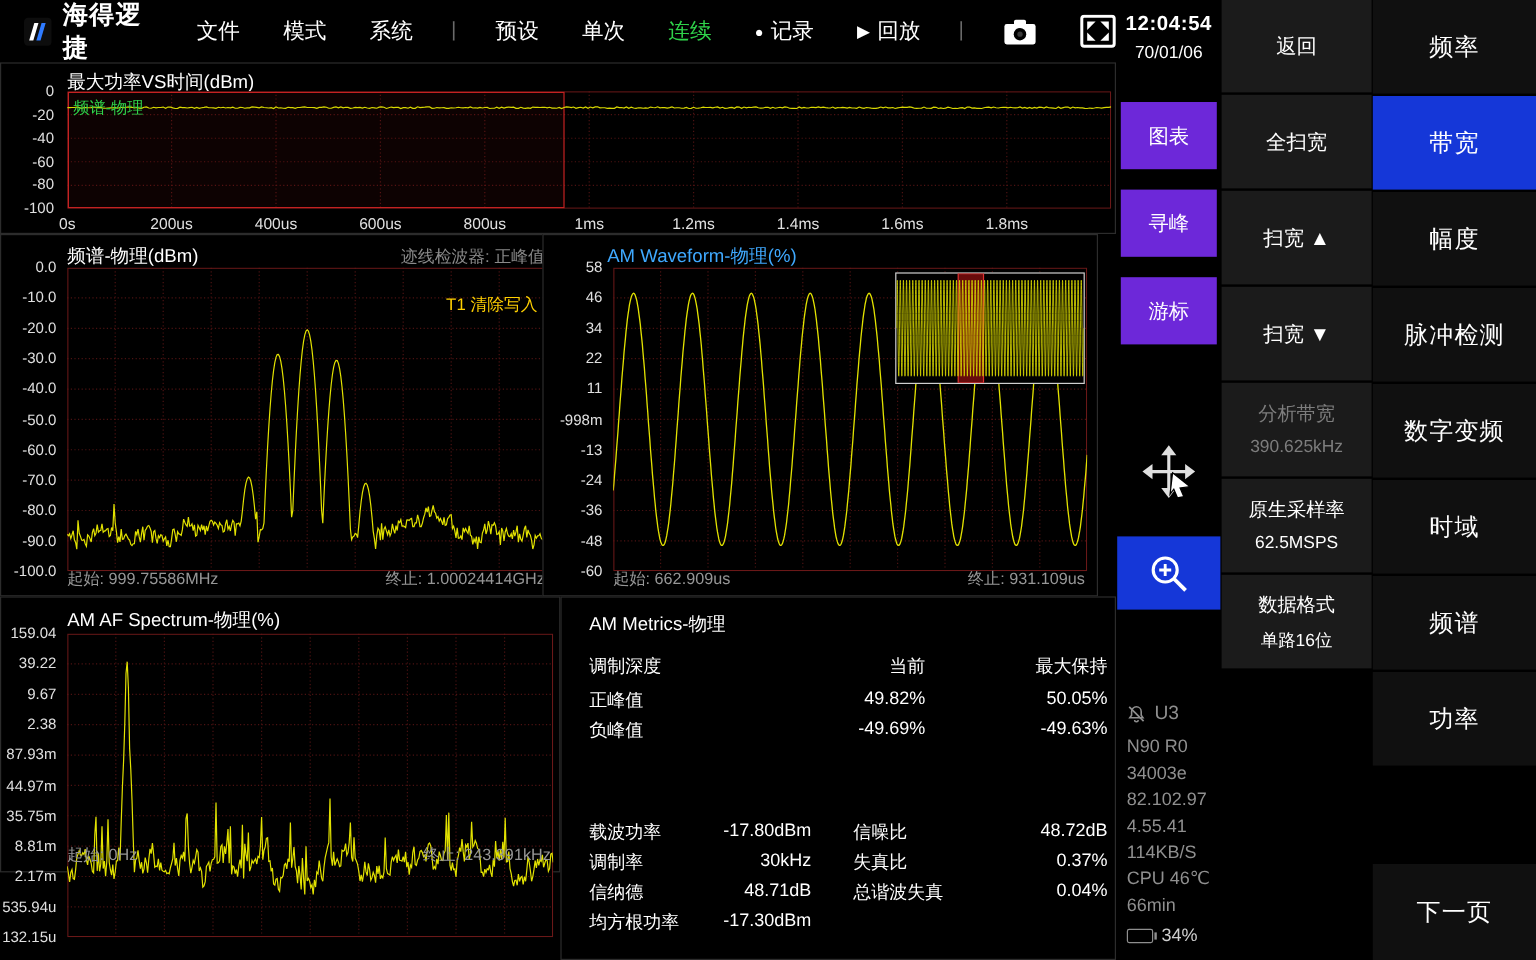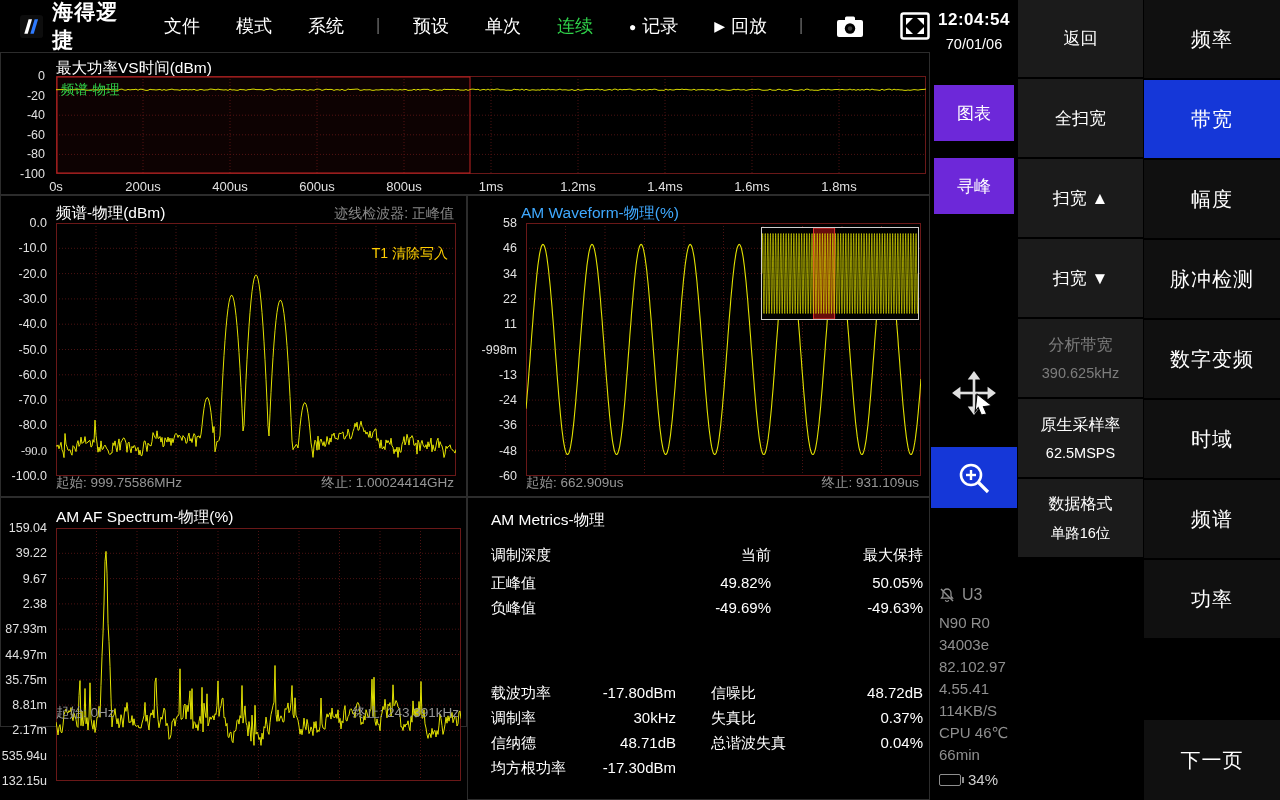--- a/index.html
+++ b/index.html
@@ -111,20 +111,21 @@
   </nav>
 </div>
 
 <div id="col1">
   <div id="clock">
     <div class="time">12:04:54</div>
     <div class="date">70/01/06</div>
   </div>
   <button class="tbtn" style="top:85px">图表</button>
   <button class="tbtn" style="top:158px">寻峰</button>
+  <button class="tbtn" style="top:231px">游标</button>
 
   <button id="pan-btn">
     <svg width="46" height="46" viewBox="0 0 44 44">
       <g stroke="#e0e0e0" stroke-width="2.5">
         <line x1="22" y1="8" x2="22" y2="36"></line>
         <line x1="8" y1="22" x2="36" y2="22"></line>
       </g>
       <g fill="#e0e0e0">
         <polygon points="22,1 16,9 28,9"></polygon>
         <polygon points="22,43 16,35 28,35"></polygon>
@@ -249,21 +250,21 @@
   <div class="ygut" id="yt-spec" style="left:0;top:27px;width:50px;height:253px">
       <div class="ytick" style="top: 0%;">0.0</div>
       <div class="ytick" style="top: 10%;">-10.0</div>
       <div class="ytick" style="top: 20%;">-20.0</div>
       <div class="ytick" style="top: 30%;">-30.0</div>
       <div class="ytick" style="top: 40%;">-40.0</div>
       <div class="ytick" style="top: 50%;">-50.0</div>
       <div class="ytick" style="top: 60%;">-60.0</div>
       <div class="ytick" style="top: 70%;">-70.0</div>
       <div class="ytick" style="top: 80%;">-80.0</div>
-      <div class="ytick" style="top: 90%; font-family: Liberation Serif, serif;">-90.0</div>
+      <div class="ytick" style="top: 90%;">-90.0</div>
       <div class="ytick" style="top: 100%;">-100.0</div>
     </div>
   <div class="plot" style="left:55px;top:27px;width:400px;height:253px">
     <svg id="svg-spec" width="400" height="253">
         <line x1="40.0" y1="0" x2="40.0" y2="253" stroke="#4c1212" stroke-dasharray="1 2"></line>
         <line x1="80.0" y1="0" x2="80.0" y2="253" stroke="#4c1212" stroke-dasharray="1 2"></line>
         <line x1="120.0" y1="0" x2="120.0" y2="253" stroke="#4c1212" stroke-dasharray="1 2"></line>
         <line x1="160.0" y1="0" x2="160.0" y2="253" stroke="#4c1212" stroke-dasharray="1 2"></line>
         <line x1="200.0" y1="0" x2="200.0" y2="253" stroke="#4c1212" stroke-dasharray="1 2"></line>
         <line x1="240.0" y1="0" x2="240.0" y2="253" stroke="#4c1212" stroke-dasharray="1 2"></line>
@@ -281,21 +282,21 @@
         <line x1="0" y1="227.7" x2="400" y2="227.7" stroke="#4c1212" stroke-dasharray="1 2"></line>
         <rect x="0.5" y="0.5" width="399" height="252" fill="none" stroke="#6a1818"></rect>
         <polyline points="0.0,222.2 1.0,223.5 2.0,221.9 3.0,225.8 4.0,222.6 5.0,219.3 6.0,226.8 7.0,229.0 8.0,234.6 9.0,210.5 10.0,221.2 11.0,223.8 12.0,227.0 13.0,227.3 14.0,226.6 15.0,230.1 16.0,232.2 17.0,222.7 18.0,223.7 19.0,225.9 20.0,228.6 21.0,220.7 22.0,217.6 23.0,223.4 24.0,221.5 25.0,214.2 26.0,220.5 27.0,219.3 28.0,219.0 29.0,213.6 30.0,220.6 31.0,219.6 32.0,219.2 33.0,217.8 34.0,217.5 35.0,224.1 36.0,223.2 37.0,216.6 38.0,219.3 39.0,197.1 40.0,212.6 41.0,220.0 42.0,229.2 43.0,224.1 44.0,228.6 45.0,217.9 46.0,226.4 47.0,226.1 48.0,223.3 49.0,222.1 50.0,224.0 51.0,226.2 52.0,227.1 53.0,230.7 54.0,231.7 55.0,230.1 56.0,230.0 57.0,219.8 58.0,222.6 59.0,217.9 60.0,224.4 61.0,228.8 62.0,221.5 63.0,215.9 64.0,227.2 65.0,219.1 66.0,217.5 67.0,215.4 68.0,214.9 69.0,216.9 70.0,219.9 71.0,229.3 72.0,220.2 73.0,219.1 74.0,225.7 75.0,229.8 76.0,223.4 77.0,225.0 78.0,222.5 79.0,223.3 80.0,228.0 81.0,225.9 82.0,224.4 83.0,231.9 84.0,227.2 85.0,232.6 86.0,232.6 87.0,226.1 88.0,218.4 89.0,217.9 90.0,222.5 91.0,228.5 92.0,220.1 93.0,221.9 94.0,222.2 95.0,223.1 96.0,218.4 97.0,209.6 98.0,212.2 99.0,214.4 100.0,215.6 101.0,207.8 102.0,215.4 103.0,215.1 104.0,213.5 105.0,219.1 106.0,214.4 107.0,223.8 108.0,223.0 109.0,214.8 110.0,216.8 111.0,219.1 112.0,214.1 113.0,218.8 114.0,215.1 115.0,222.5 116.0,215.3 117.0,219.7 118.0,215.3 119.0,211.4 120.0,210.5 121.0,211.4 122.0,214.5 123.0,212.1 124.0,213.1 125.0,214.7 126.0,217.5 127.0,212.6 128.0,214.3 129.0,215.0 130.0,220.3 131.0,219.7 132.0,213.3 133.0,210.1 134.0,218.0 135.0,215.6 136.0,219.5 137.0,214.1 138.0,210.6 139.0,212.1 140.0,223.5 141.0,213.6 142.0,213.5 143.0,212.9 144.0,215.2 145.0,211.2 146.0,202.8 147.0,193.0 148.0,185.3 149.0,179.6 150.0,176.1 151.0,174.6 152.0,175.2 153.0,178.0 154.0,182.8 155.0,189.7 156.0,198.7 157.0,209.7 158.0,203.5 159.0,228.8 160.0,224.0 161.0,218.3 162.0,218.5 163.0,217.3 164.0,212.8 165.0,189.6 166.0,168.5 167.0,149.4 168.0,132.5 169.0,117.6 170.0,104.9 171.0,94.2 172.0,85.7 173.0,79.2 174.0,74.8 175.0,72.5 176.0,72.3 177.0,74.2 178.0,78.1 179.0,84.2 180.0,92.3 181.0,102.6 182.0,114.9 183.0,129.4 184.0,145.9 185.0,164.5 186.0,185.2 187.0,208.0 188.0,202.4 189.0,178.4 190.0,156.4 191.0,136.5 192.0,118.8 193.0,103.1 194.0,89.5 195.0,78.0 196.0,68.6 197.0,61.3 198.0,56.0 199.0,52.9 200.0,51.9 201.0,52.9 202.0,56.0 203.0,61.3 204.0,68.6 205.0,78.0 206.0,89.5 207.0,103.1 208.0,118.8 209.0,136.5 210.0,156.4 211.0,178.4 212.0,202.4 213.0,213.0 214.0,190.2 215.0,169.5 216.0,150.9 217.0,134.4 218.0,120.0 219.0,107.7 220.0,97.4 221.0,89.3 222.0,83.2 223.0,79.2 224.0,77.3 225.0,77.5 226.0,79.8 227.0,84.2 228.0,90.7 229.0,99.3 230.0,110.0 231.0,122.7 232.0,137.6 233.0,154.5 234.0,173.5 235.0,194.6 236.0,217.8 237.0,226.7 238.0,224.4 239.0,223.8 240.0,221.5 241.0,222.1 242.0,225.0 243.0,214.8 244.0,203.7 245.0,194.7 246.0,187.8 247.0,183.0 248.0,180.3 249.0,179.7 250.0,181.1 251.0,184.7 252.0,190.3 253.0,198.1 254.0,207.9 255.0,219.8 256.0,225.8 257.0,234.4 258.0,223.1 259.0,217.2 260.0,218.8 261.0,227.2 262.0,213.1 263.0,226.7 264.0,218.0 265.0,216.0 266.0,219.4 267.0,222.7 268.0,218.6 269.0,223.6 270.0,221.1 271.0,213.5 272.0,218.4 273.0,221.5 274.0,215.0 275.0,219.1 276.0,211.3 277.0,212.5 278.0,210.0 279.0,215.4 280.0,215.2 281.0,215.7 282.0,216.6 283.0,210.4 284.0,210.2 285.0,210.8 286.0,209.5 287.0,209.0 288.0,215.9 289.0,215.9 290.0,212.8 291.0,212.8 292.0,206.1 293.0,209.8 294.0,215.8 295.0,215.8 296.0,212.9 297.0,208.4 298.0,205.5 299.0,200.3 300.0,203.8 301.0,199.2 302.0,207.3 303.0,206.9 304.0,202.4 305.0,198.2 306.0,203.4 307.0,204.7 308.0,208.8 309.0,207.5 310.0,211.1 311.0,209.0 312.0,211.3 313.0,214.4 314.0,208.1 315.0,214.8 316.0,214.4 317.0,209.2 318.0,208.1 319.0,206.1 320.0,205.9 321.0,217.5 322.0,215.5 323.0,219.4 324.0,225.2 325.0,216.9 326.0,225.6 327.0,225.4 328.0,223.6 329.0,226.7 330.0,216.9 331.0,220.0 332.0,217.5 333.0,219.7 334.0,221.4 335.0,215.2 336.0,223.0 337.0,224.0 338.0,230.7 339.0,226.2 340.0,228.7 341.0,224.1 342.0,234.4 343.0,224.3 344.0,228.9 345.0,229.3 346.0,221.2 347.0,218.7 348.0,213.6 349.0,222.0 350.0,218.7 351.0,211.3 352.0,215.7 353.0,222.1 354.0,214.4 355.0,214.7 356.0,212.6 357.0,215.2 358.0,222.3 359.0,222.0 360.0,220.0 361.0,231.1 362.0,217.0 363.0,219.7 364.0,227.8 365.0,220.3 366.0,217.4 367.0,221.8 368.0,223.8 369.0,224.2 370.0,221.7 371.0,226.0 372.0,218.8 373.0,223.8 374.0,220.3 375.0,215.1 376.0,228.8 377.0,221.8 378.0,226.3 379.0,227.9 380.0,222.9 381.0,217.6 382.0,215.2 383.0,224.8 384.0,218.6 385.0,221.5 386.0,223.0 387.0,227.4 388.0,234.5 389.0,231.1 390.0,223.2 391.0,225.5 392.0,223.6 393.0,223.5 394.0,221.8 395.0,225.4 396.0,226.7 397.0,227.2 398.0,228.4 399.0,230.1 400.0,226.4" fill="none" stroke="#e2e200" stroke-width="1"></polyline>
       </svg>
     <div class="anno">T1 清除写入</div>
   </div>
   <div class="ss" style="left:55px">起始: 999.75586MHz</div>
   <div class="ss" style="right:12px">终止: 1.00024414GHz</div>
 </div>
 
-<div class="panel" style="left:467px;top:195px;width:463px;height:302px">
+<div class="panel" style="left:452px;top:195px;width:463px;height:302px">
   <div class="ptitle blue" style="left:53px;top:7px">AM Waveform-物理(%)</div>
   <div class="ygut" id="yt-am" style="left:0;top:27px;width:53px;height:253px">
       <div class="ytick" style="top: 0%;">58</div>
       <div class="ytick" style="top: 10%;">46</div>
       <div class="ytick" style="top: 20%;">34</div>
       <div class="ytick" style="top: 30%;">22</div>
       <div class="ytick" style="top: 40%;">11</div>
       <div class="ytick" style="top: 50%;">-998m</div>
       <div class="ytick" style="top: 60%;">-13</div>
       <div class="ytick" style="top: 70%;">-24</div>

